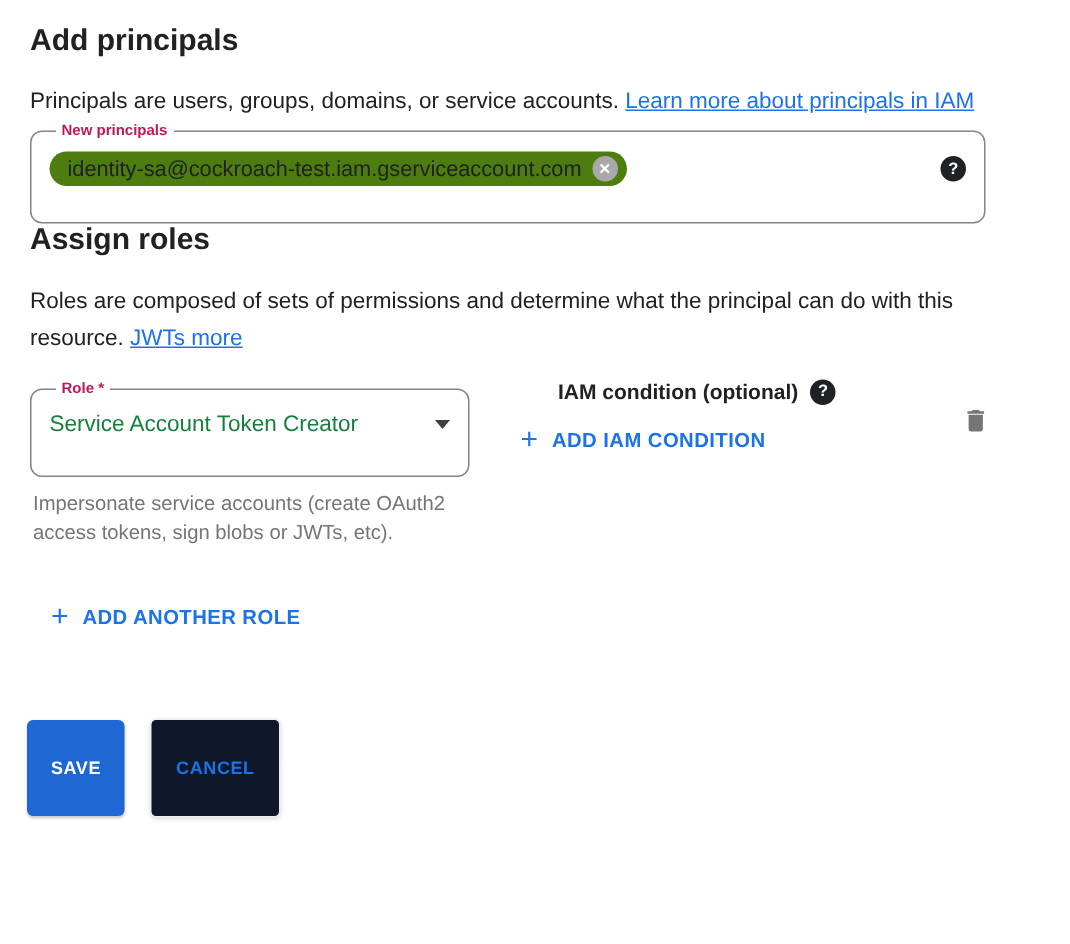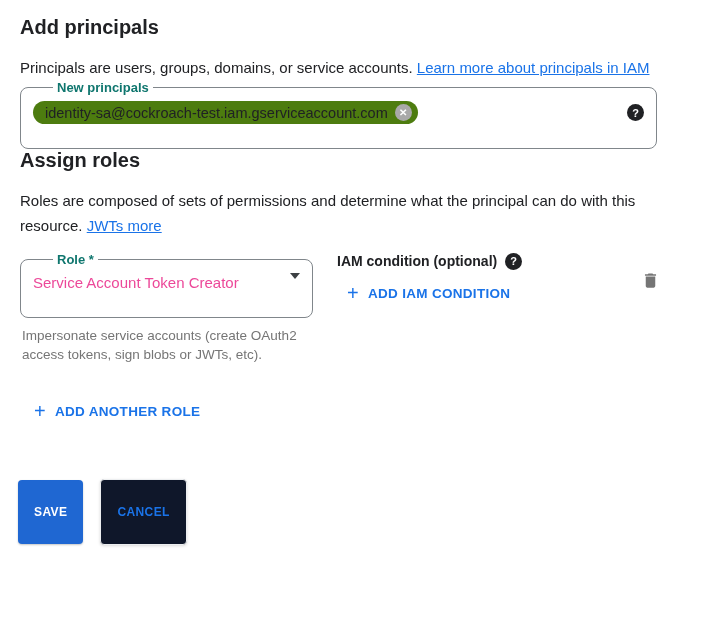--- a/index.html
+++ b/index.html
@@ -34,25 +34,25 @@
   }
 
   
   fieldset.outlined {
     border: 1px solid #80868b;
     border-radius: 8px;
     margin: 0;
     padding: 2px 12px 24px 12px;
   }
   fieldset.outlined legend {
-    font-size: 13px;
-    font-weight: 700;
-    color: #0f766e;
+    font-size: 10px;
+    font-weight: 700;
+    color: #be185d;
     padding: 0 4px;
-    margin-left: 20px;
+    margin-left: 4px;
     line-height: 15px;
   }
   .principals-field { margin-top: 14px; width: 637px; }
   .principals-row {
     display: flex;
     align-items: center;
     justify-content: space-between;
     margin-top: 4px;
   }
   .chip {
@@ -101,23 +101,24 @@
   .role-row {
     display: flex;
     align-items: flex-start;
     margin-top: 14px;
     width: 660px;
   }
   .role-col { width: 293px; }
   .role-field { width: 293px; padding: 2px 14px 9px 14px; }
   .role-select {
     display: flex;
+    align-items: center;
     justify-content: space-between;
     font-size: 15px;
-    color: #ec4899;
+    color: #15803d;
     margin-top: 4px;
     cursor: pointer;
     line-height: 20px;
   }
   .dropdown-arrow {
     width: 0; height: 0;
     border-left: 5px solid transparent;
     border-right: 5px solid transparent;
     border-top: 6px solid #3c4043;
     margin-left: 8px;
@@ -133,20 +134,21 @@
 
   .condition-col { margin-left: 24px; padding-top: 1px; }
   .condition-label-row {
     display: flex;
     align-items: center;
     gap: 8px;
     font-size: 14px;
     font-weight: 700;
     color: #202124;
     line-height: 17px;
+    margin-left: 35px;
   }
   .text-button {
     background: none;
     border: none;
     color: #1a73e8;
     font-family: "Liberation Sans", sans-serif;
     font-size: 13.5px;
     font-weight: 700;
     letter-spacing: 0.3px;
     display: inline-flex;

